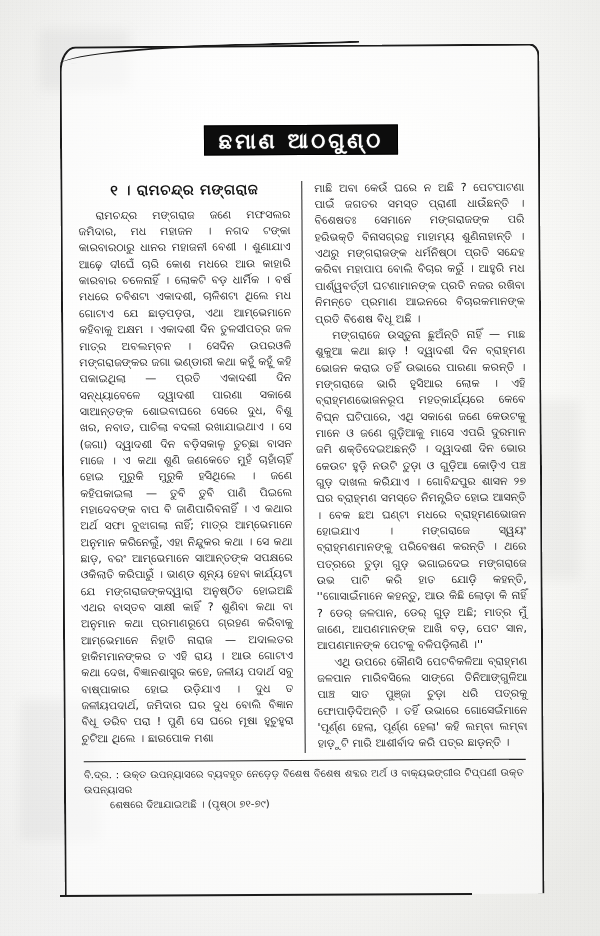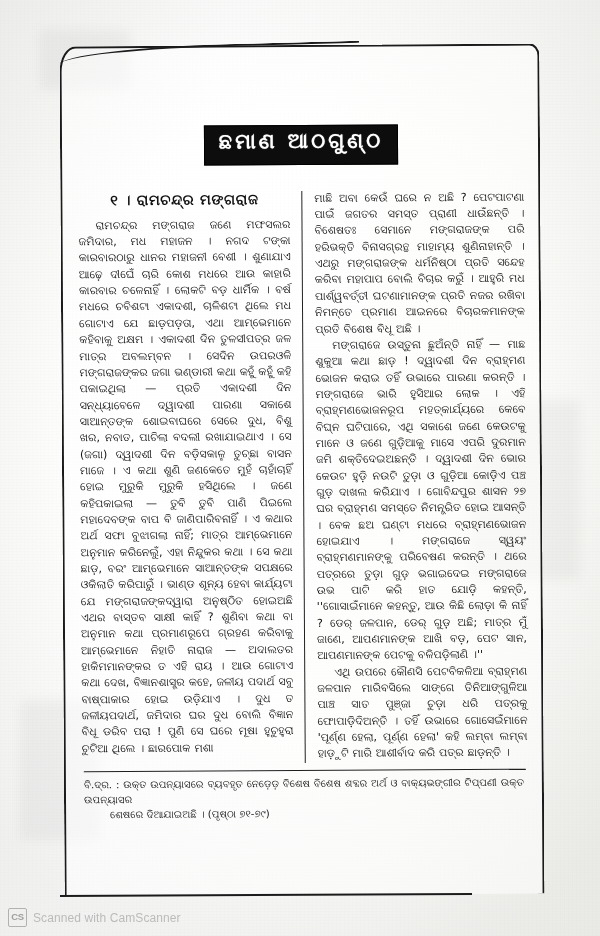--- a/index.html
+++ b/index.html
@@ -87,21 +87,21 @@
     justify-content: center;
     margin-top: 52px;
     margin-bottom: 26px;
   }
   .title-banner {
     background: #0d0d0d;
     color: #ffffff;
     font-size: 21px;
     font-weight: 700;
     letter-spacing: 3px;
-    padding: 3px 14px 10px 14px;
+    padding: 3px 14px 0 14px;
     line-height: 1.18;
     white-space: nowrap;
     text-shadow: 0 0 1px rgba(255,255,255,.55);
     border: 1px solid #000;
   }
 
   
   .columns {
     display: flex;
     gap: 0;
@@ -246,18 +246,14 @@
         <span>ବି.ଦ୍ର. :</span>
         <span>ଉକ୍ତ ଉପନ୍ୟାସରେ ବ୍ୟବହୃତ ନେଡ଼େଡ଼ ବିଶେଷ ବିଶେଷ ଶବ୍ଦର ଅର୍ଥ ଓ ବାକ୍ୟଭଙ୍ଗୀର ଟିପ୍ପଣୀ ଉକ୍ତ ଉପନ୍ୟାସର</span>
         <span class="fn-second">ଶେଷରେ ଦିଆଯାଇଅଛି । (ପୃଷ୍ଠା ୭୧-୭୯)</span>
       </p>
 
     </div>
   </div>
 
   <div id="sheet-bottom-rule"></div>
 
-  <div id="watermark">
-    <div class="cs-badge">CS</div>
-    <div class="cs-text">Scanned with CamScanner</div>
-  </div>
 
 </div>
 
 </body></html>

